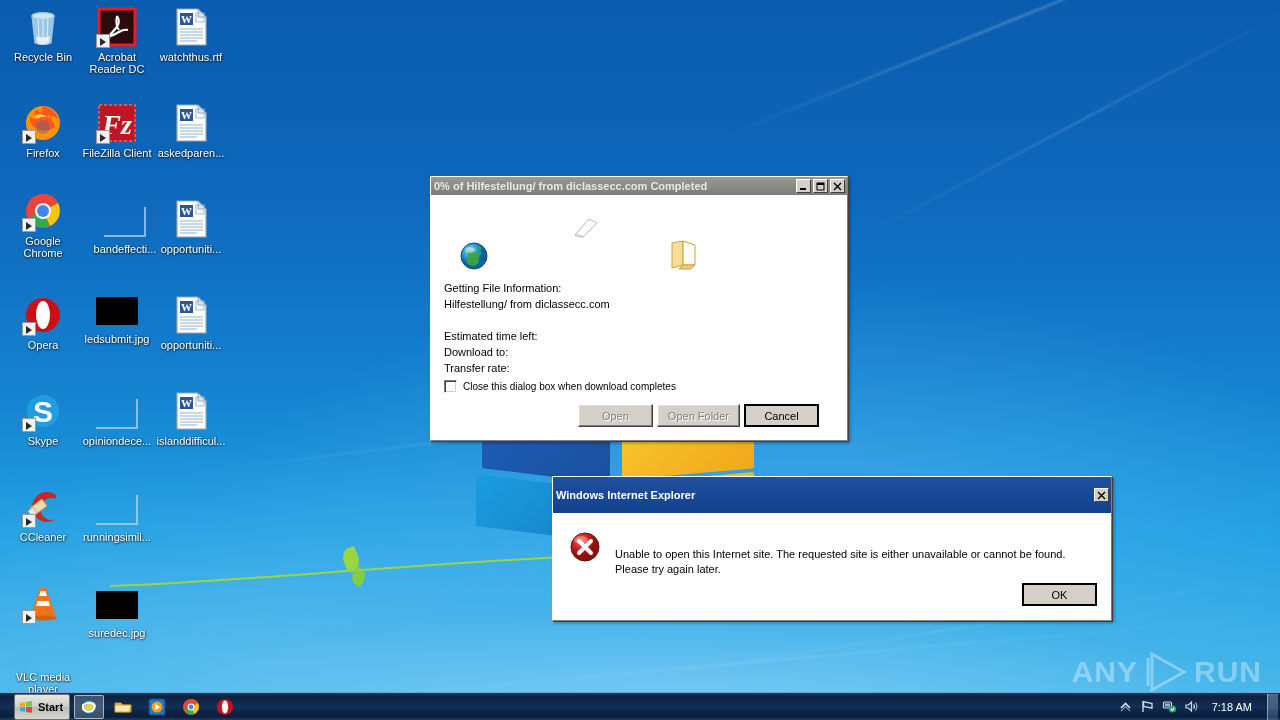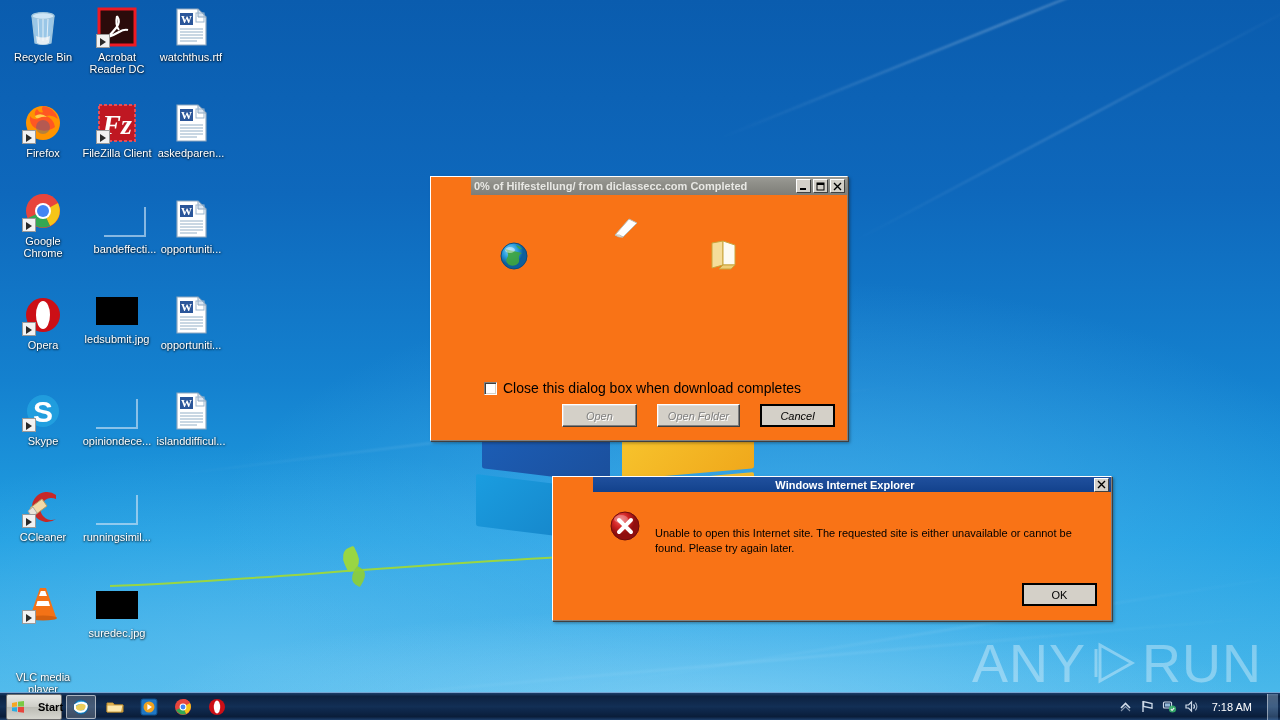--- a/index.html
+++ b/index.html
@@ -54,39 +54,38 @@
   .flag-pane { position: absolute; border-radius: 2px; }
   .fp-topleft  { left: 12px;  top: 8px;  width: 128px; height: 48px; background: linear-gradient(135deg,#1c5fb8,#1b4f9c); transform: skewY(7deg); }
   .fp-topright { left: 152px; top: 2px;  width: 132px; height: 52px; background: linear-gradient(135deg,#f7c52e,#f0a81b); transform: skewY(-5deg); }
   .fp-botleft  { left: 6px;   top: 62px; width: 130px; height: 52px; background: linear-gradient(135deg,#1a9de0,#1580c4); transform: skewY(7deg); }
   .fp-botright { left: 150px; top: 58px; width: 134px; height: 54px; background: linear-gradient(135deg,#f6d14a,#eeb120); transform: skewY(-5deg); }
 
   
   #watermark {
     position: absolute; right: 18px; bottom: 26px;
     font-family: "Liberation Sans", sans-serif;
-    font-size: 54px; font-weight: 400; letter-spacing: 1px;
+    font-size: 30px; font-weight: 700; letter-spacing: 1px;
     color: rgba(255,255,255,0.35);
     display: flex; align-items: center; gap: 6px;
     user-select: none;
   }
   #watermark .wm-tri {
     display: inline-block; width: 44px; height: 44px; position: relative;
   }
   #watermark .wm-tri svg { display:block; }
 
   
   .win-dialog {
     position: absolute;
-    background: #f97316;
+    background: #ffffff;
     border: 1px solid #808080;
     border-top-color: #ffffff; border-left-color: #ffffff;
     box-shadow: 1px 1px 0 #404040, 2px 2px 3px rgba(0,0,0,0.35);
     font-family: "Liberation Sans", sans-serif;
-    padding-left: 40px;
   }
   .title-bar {
     height: 18px; display: flex; align-items: center;
     padding: 0 2px 0 3px; font-size: 11px; font-weight: bold; color: #fff;
     user-select: none;
   }
   .title-bar.inactive {
     background: linear-gradient(180deg, #9a9a94 0%, #8b8b85 50%, #7e7e79 100%);
     color: #e8e8e4;
   }
@@ -109,42 +108,42 @@
   #download-dialog { left: 430px; top: 176px; width: 418px; height: 265px; }
   #download-dialog .dlg-body { position: relative; height: 246px; padding: 0; }
   .dl-globe { position: absolute; left: 27px; top: 45px; width: 32px; height: 32px; }
   .dl-page  { position: absolute; left: 142px; top: 22px; width: 26px; height: 22px; }
   .dl-folder{ position: absolute; left: 238px; top: 44px; width: 30px; height: 32px; }
 
   .dl-lines { position: absolute; left: 13px; top: 85px; font-size: 11px; color: #000; line-height: 16px; }
   .dl-lines .grp2 { margin-top: 16px; }
   .dl-check {
     position: absolute; left: 13px; top: 185px; display: flex; align-items: center; gap: 6px;
-    font-size: 14px; color: #000;
+    font-size: 10px; color: #000;
   }
   .cb-box {
     width: 13px; height: 13px; background: #fff;
     border: 1px solid #808080; border-right-color: #fff; border-bottom-color: #fff;
     box-shadow: inset 1px 1px 0 #404040, inset -1px -1px 0 #d4d0c8;
   }
-  .btn-row { position: absolute; right: 12px; bottom: 14px; display: flex; gap: 20px; font-style: italic; }
+  .btn-row { position: absolute; right: 28px; bottom: 14px; display: flex; gap: 4px; }
   .win-btn {
     min-width: 75px; height: 23px; padding: 0 10px;
     background: #d4d0c8; font-size: 11px; color: #000;
     border: 1px solid #ffffff; border-right-color: #404040; border-bottom-color: #404040;
     box-shadow: inset -1px -1px 0 #808080, inset 1px 1px 0 #dfdfdf;
     display: flex; align-items: center; justify-content: center; cursor: default;
     font-family: "Liberation Sans", sans-serif;
   }
   .win-btn.disabled { color: #808080; text-shadow: 1px 1px 0 #ffffff; }
   .win-btn.default { border: 2px solid #000; box-shadow: none; }
 
   
   #ie-dialog { left: 552px; top: 476px; width: 560px; height: 145px; }
-  #ie-dialog .title-bar { height: 15px; text-align: center; }
+  #ie-dialog .title-bar { height: 36px; }
   .ie-body { padding: 16px 14px 0 16px; display: flex; gap: 14px; }
   .err-icon { width: 32px; height: 32px; flex: 0 0 32px; margin-top: 2px; }
   .ie-msgs { font-size: 11px; color: #000; line-height: 15px; padding-top: 4px; }
   .ie-msgs .m2 { margin-top: 14px; }
   .ie-btnrow { position: absolute; right: 14px; bottom: 14px; }
 
   
   .icon {
     position: absolute; width: 74px;
     display: flex; flex-direction: column; align-items: center;
@@ -169,22 +168,22 @@
 
   
   #taskbar {
     position: absolute; left: 0; bottom: 0; width: 1280px; height: 28px;
     background: linear-gradient(180deg, #1c summer 0%, #123 100%);
     background: linear-gradient(180deg, rgba(30,60,100,0.92) 0%, rgba(12,30,58,0.95) 12%, rgba(18,44,80,0.95) 50%, rgba(10,26,52,0.96) 88%, rgba(30,62,104,0.95) 100%);
     border-top: 1px solid rgba(150,200,245,0.75);
     display: flex; align-items: center;
   }
   #start-button {
-    width: 56px; height: 26px; margin-left: 6px;
-    display: flex; align-items: center; gap: 13px; padding-left: 4px;
+    width: 56px; height: 26px; margin-left: 14px;
+    display: flex; align-items: center; gap: 5px; padding-left: 4px;
     background: linear-gradient(180deg,#e8e8e4 0%, #cfcfc8 48%, #bcbcb4 52%, #d6d6d0 100%);
     border: 1px solid #6f6f6f; border-radius: 2px;
     font-size: 11px; font-weight: bold; color: #000; cursor: default;
   }
   .start-orb { width: 14px; height: 14px; position: relative; }
   .tb-task {
     width: 30px; height: 24px; margin-left: 4px;
     display: flex; align-items: center; justify-content: center;
     border: 1px solid transparent; border-radius: 2px; cursor: default;
   }
@@ -486,20 +485,27 @@
     </span>
 
     <span class="dl-folder">
       <svg width="30" height="32" viewBox="0 0 30 32">
         <path d="M3 4 L3 29 L14 26 L14 2 Z" fill="#f5dd9a" stroke="#c9a53c" stroke-width="1"></path>
         <path d="M14 2 L26 6 L26 26 L14 26 Z" fill="#fdfbf2" stroke="#c9a53c" stroke-width="1"></path>
         <path d="M14 26 L26 26 L22 30 L10 30 Z" fill="#eecd76" stroke="#c9a53c" stroke-width="1"></path>
       </svg>
     </span>
 
+    <div class="dl-lines">
+      <div>Getting File Information:</div>
+      <div>Hilfestellung/ from diclassecc.com</div>
+      <div class="grp2">Estimated time left:</div>
+      <div>Download to:</div>
+      <div>Transfer rate:</div>
+    </div>
 
     <label class="dl-check">
       <span class="cb-box"></span>
       <span>Close this dialog box when download completes</span>
     </label>
 
     <div class="btn-row">
       <span class="win-btn disabled">Open</span>
       <span class="win-btn disabled">Open Folder</span>
       <span class="win-btn default">Cancel</span>

